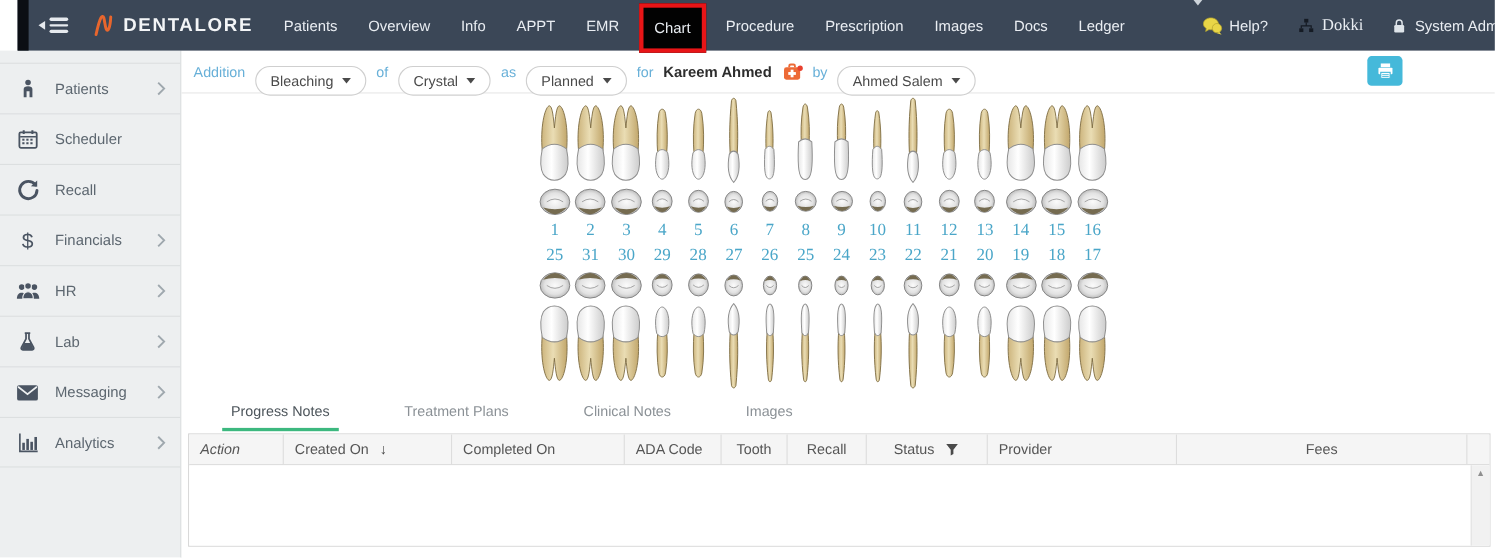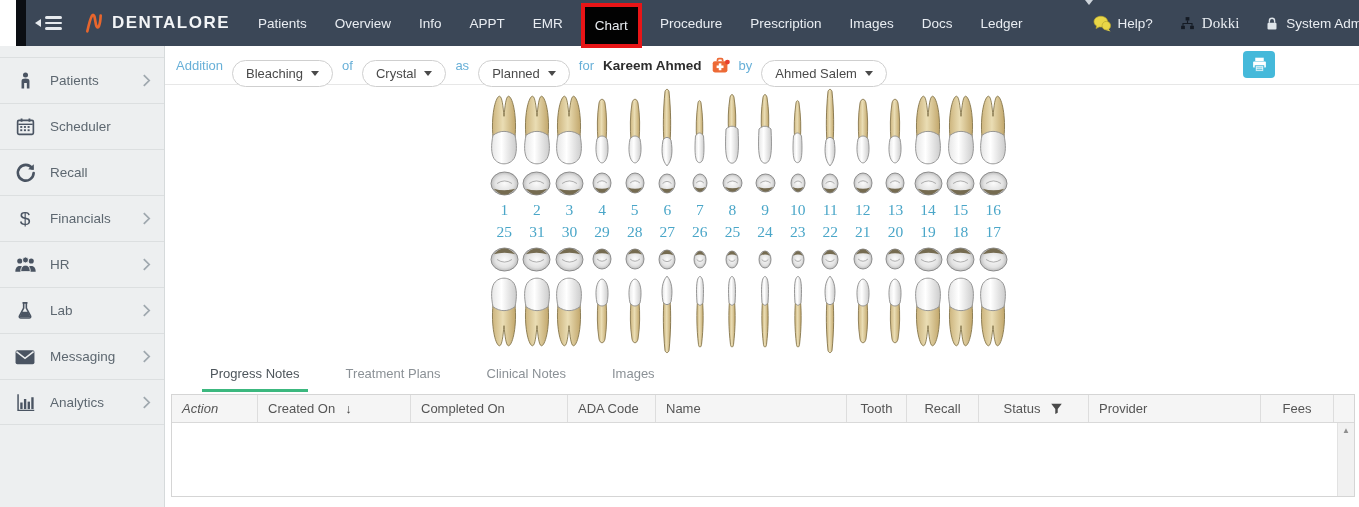--- a/index.html
+++ b/index.html
@@ -58,21 +58,21 @@
   .t-row { display: grid; grid-template-columns: repeat(16, 32.6px); justify-items: center; }
   .row-upper  { height: 80px; align-items: end; }
   .row-occ-u  { height: 32px; align-items: center; }
   .row-num    { height: 22px; align-items: center; }
   .row-occ-l  { height: 32px; align-items: center; }
   .row-lower  { height: 84px; align-items: start; }
   .tooth-cell { display: flex; align-items: inherit; justify-content: center; cursor: pointer; }
   .tooth-num { font-family: "Liberation Serif", serif; font-size: 15.5px; color: var(--number-blue); cursor: pointer; }
 
   
-  .tabs { display: flex; margin-left: 37px; margin-top: 1px; height: 32px; gap: 30px; }
+  .tabs { display: flex; margin-left: 37px; margin-top: 1px; height: 32px; gap: 52px; }
   .tab { font-size: 13px; color: #8b9196; padding: 6px 8px 8px; cursor: pointer; border-bottom: 3px solid transparent; }
   .tab.active { color: #4d555b; border-bottom-color: var(--tab-green); }
 
   
   .grid-table { margin: 2px 4px 0 6px; border: 1px solid #d5d5d5; }
   .table-header { display: flex; background: #f5f5f5; height: 28px; border-bottom: 1px solid #d9d9d9; }
   .th { display: flex; align-items: center; padding: 0 10px; font-size: 13px; color: #555; border-right: 1px solid #ddd; gap: 10px; cursor: pointer; }
   .th.center { justify-content: center; }
   .th.flex1 { flex: 1; }
   .th .sort { font-size: 13px; color: #444; }
@@ -842,23 +842,20 @@
           <div class="th" style="width: 153px;">
             <span>Created On</span>
             <span class="sort">↓</span>
           </div>
           <div class="th" style="width: 157px;">
             <span>Completed On</span>
           </div>
           <div class="th" style="width: 88px;">
             <span>ADA Code</span>
           </div>
-          <div class="th" style="width: 191px;">
-            <span>Name</span>
-          </div>
           <div class="th center" style="width: 60px;">
             <span>Tooth</span>
           </div>
           <div class="th center" style="width: 72px;">
             <span>Recall</span>
           </div>
           <div class="th center" style="width: 110px;">
             <span>Status</span>
             <span class="filter">
               <svg viewBox="0 0 16 16" width="13" height="13">

